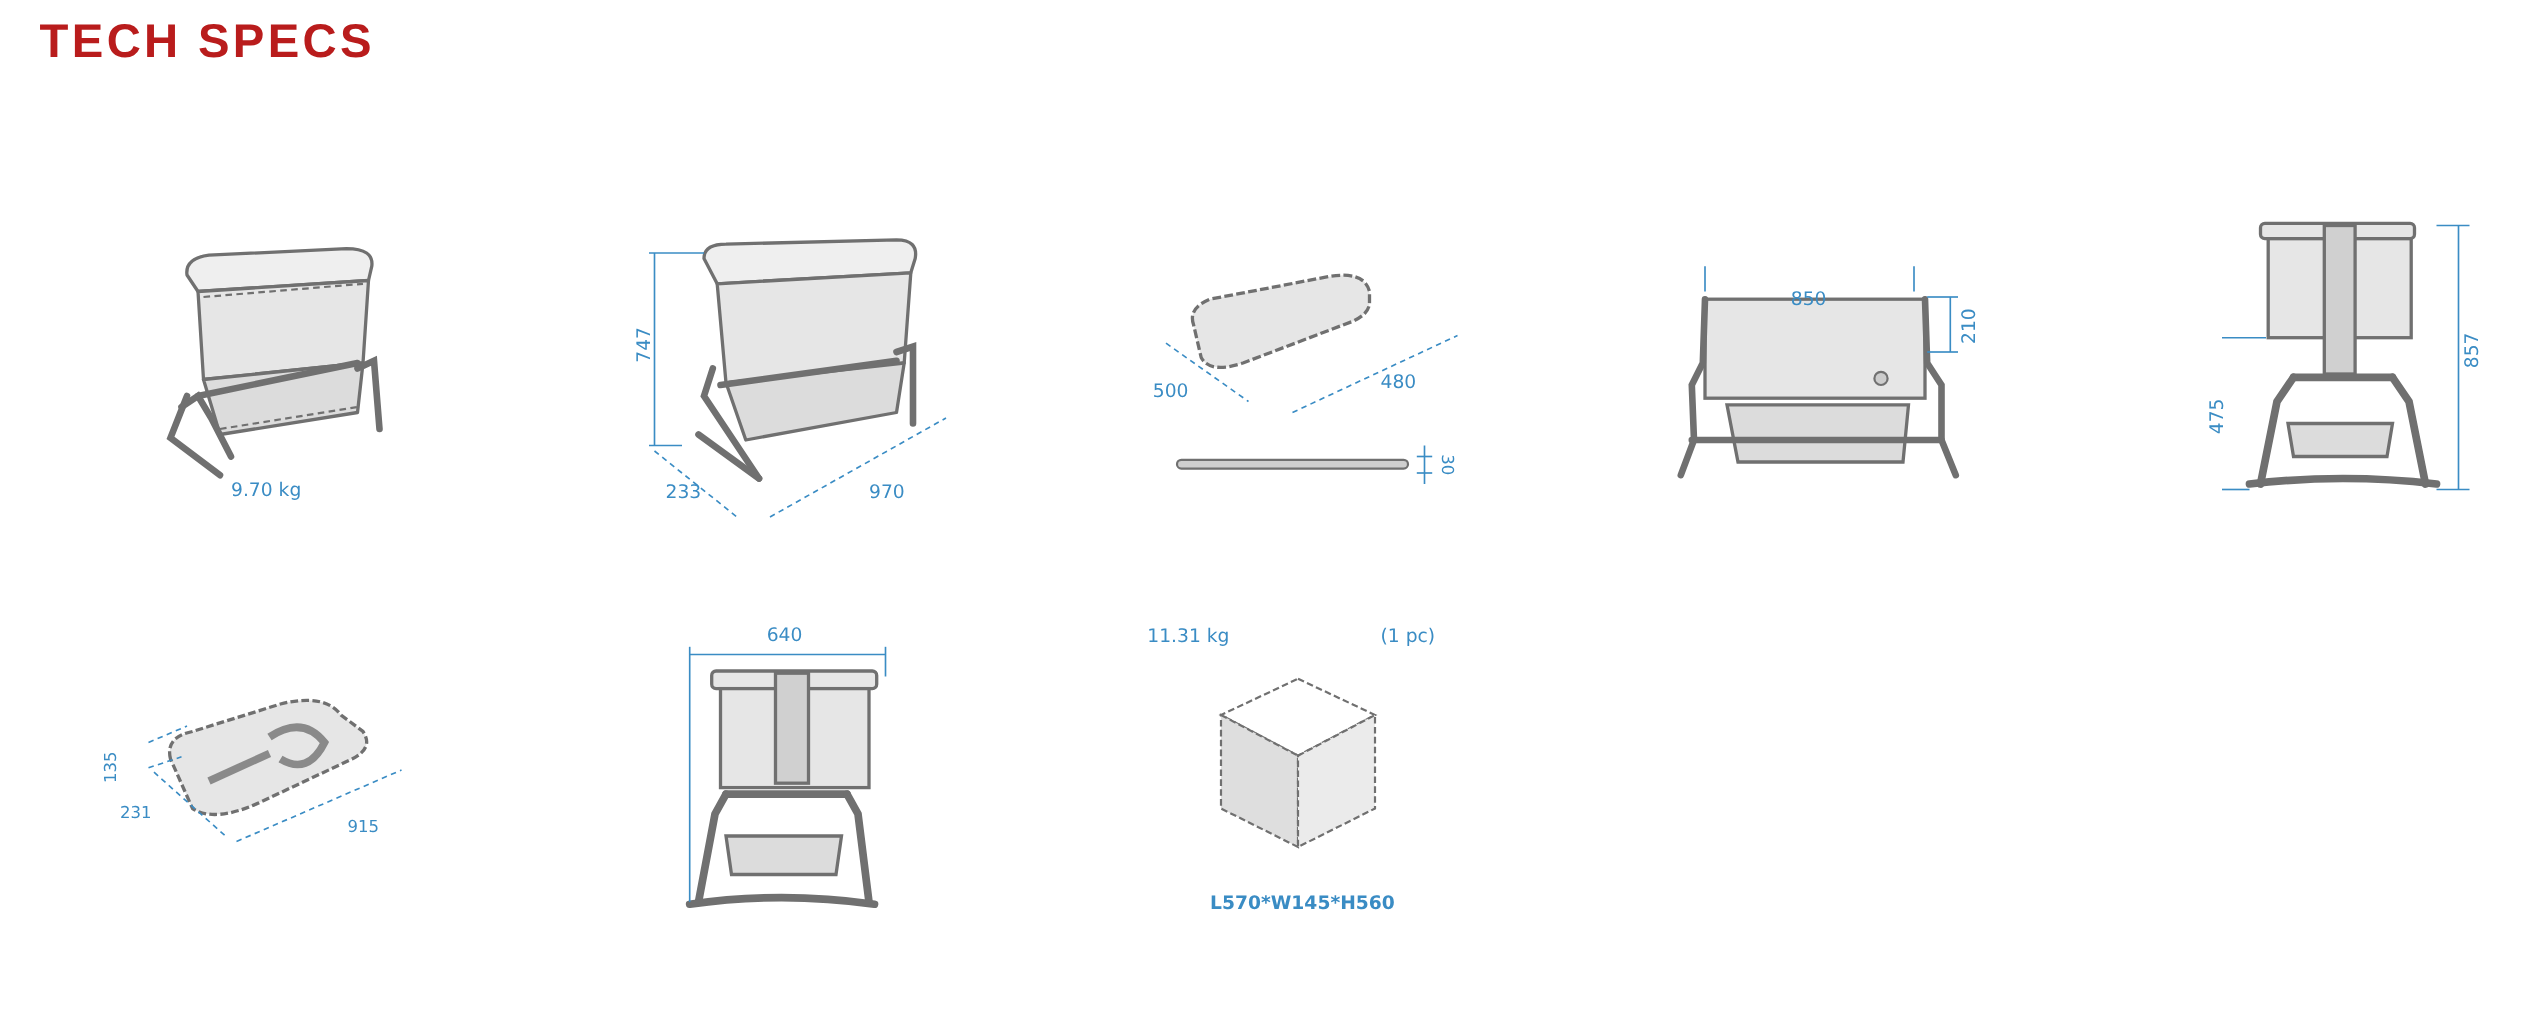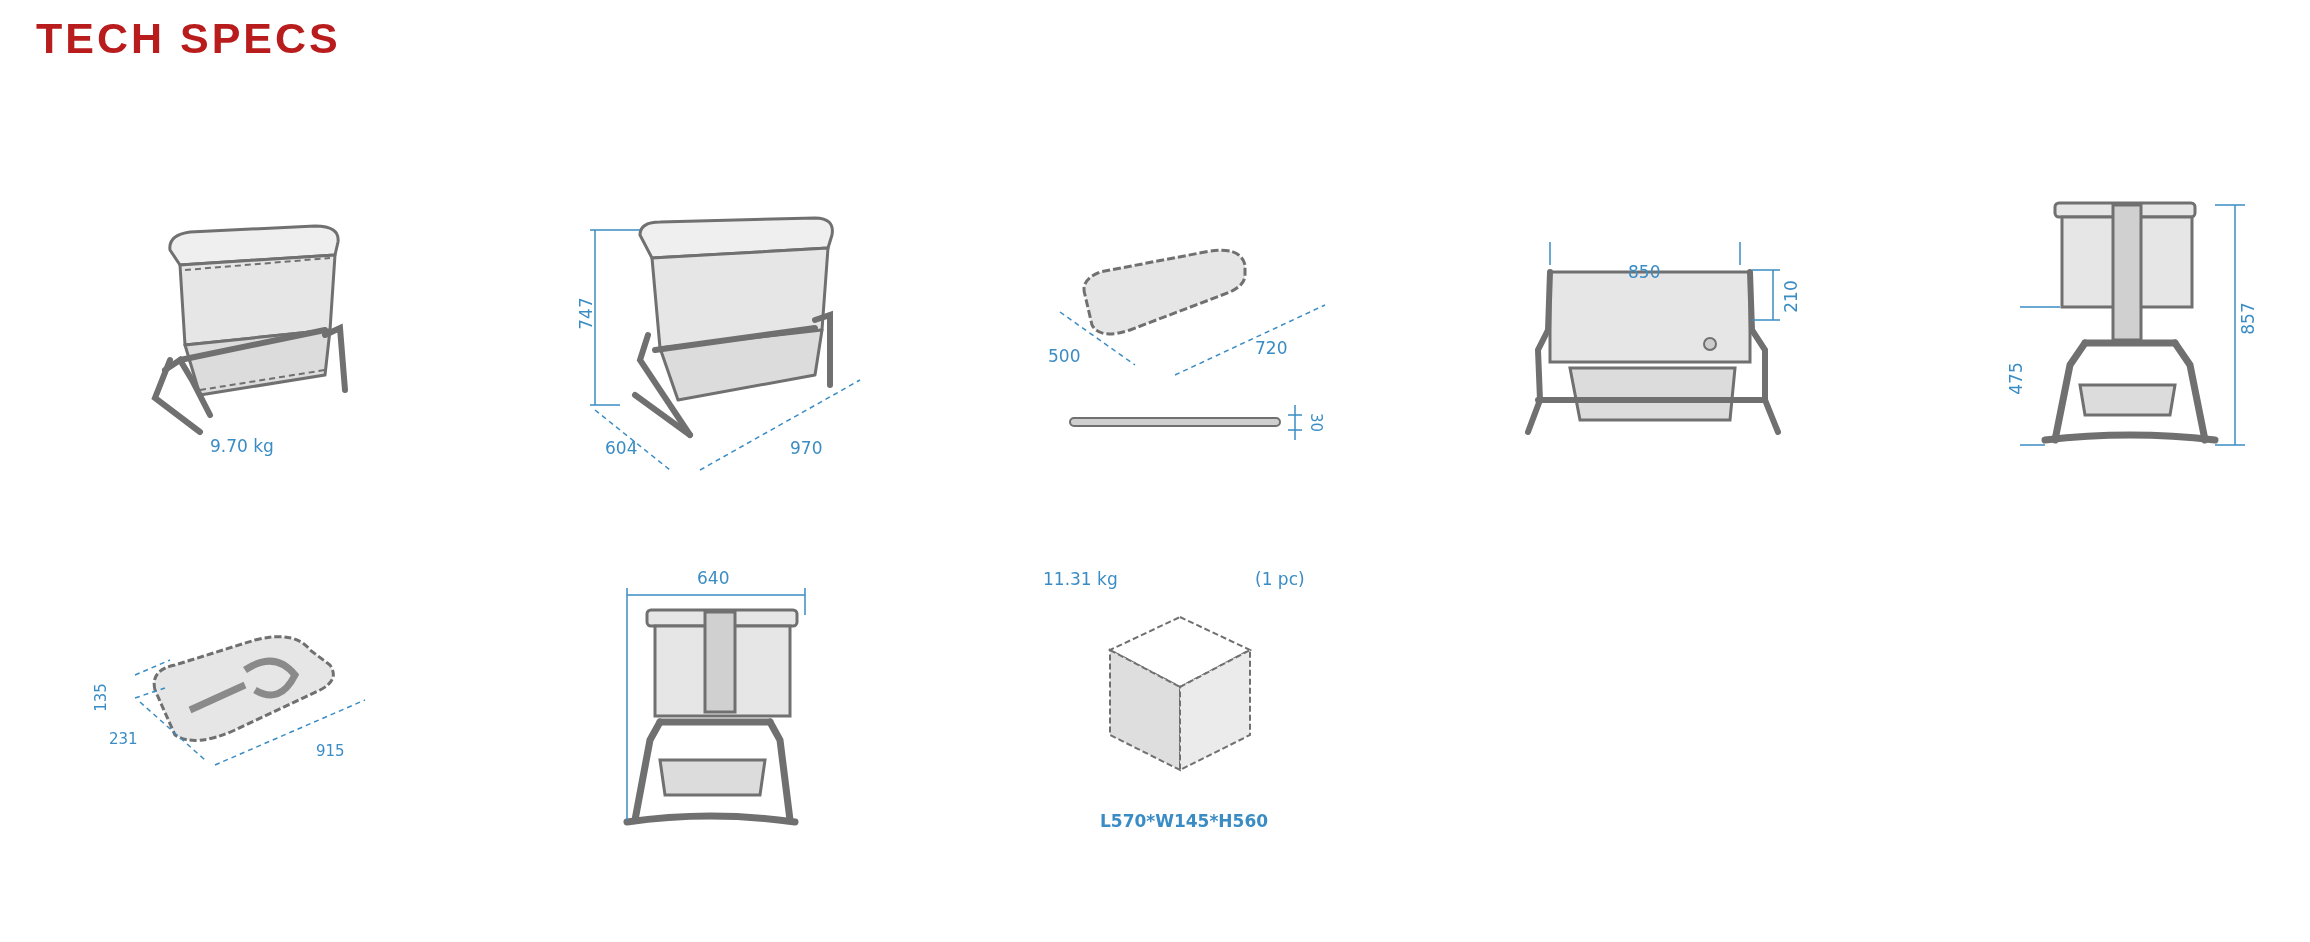--- a/index.html
+++ b/index.html
@@ -60,40 +60,40 @@
     </g>
     <g stroke="#3a8cc4" stroke-width="1.5" fill="none">
       <path d="M35 20 L35 195"></path>
       <path d="M30 20 L80 20"></path>
       <path d="M30 195 L60 195"></path>
       <path d="M35 200 L110 260" stroke-dasharray="5 4"></path>
       <path d="M140 260 L300 170" stroke-dasharray="5 4"></path>
     </g>
   </svg>
   <div class="dim rot" style="left:10px; top:95px;">747</div>
-  <div class="dim" style="left:45px; top:230px;">604</div>
+  <div class="dim" style="left:45px; top:230px;">233</div>
   <div class="dim" style="left:230px; top:230px;">970</div>
 </div>
 
 <div class="cell" style="left:1040px; top:240px; width:300px; height:210px;">
   <svg width="300" height="210" viewBox="0 0 300 210">
     <path d="M45 55 Q40 40 60 32 L165 12 Q200 5 205 25 L205 35 Q205 45 190 52 L90 90 Q60 100 52 85 Z" fill="#e6e6e6" stroke="#707070" stroke-width="3" stroke-dasharray="8 3"></path>
     <rect x="30" y="178" width="210" height="8" rx="4" fill="#cfcfcf" stroke="#707070" stroke-width="2"></rect>
     <g stroke="#3a8cc4" stroke-width="1.5" fill="none" stroke-dasharray="5 4">
       <path d="M20 72 L95 125"></path>
       <path d="M135 135 L285 65"></path>
     </g>
     <g stroke="#3a8cc4" stroke-width="1.5" fill="none">
       <path d="M248 175 L262 175"></path>
       <path d="M248 190 L262 190"></path>
       <path d="M255 165 L255 200"></path>
     </g>
   </svg>
   <div class="dim" style="left:8px; top:108px;text-align:center;">500</div>
-  <div class="dim" style="left:215px; top:100px;">720</div>
+  <div class="dim" style="left:215px; top:100px;">480</div>
   <div class="dim rot90 small" style="left:266px; top:175px;">30</div>
 </div>
 
 <div class="cell" style="left:1520px; top:220px; width:300px; height:240px;">
   <svg width="300" height="240" viewBox="0 0 300 240">
     <g fill="#e6e6e6" stroke="#707070" stroke-width="3">
       <rect x="30" y="52" width="200" height="90"></rect>
       <path d="M50 148 L215 148 L210 200 L60 200 Z" fill="#dcdcdc"></path>
     </g>
     <circle cx="190" cy="124" r="6" fill="#cccccc" stroke="#707070" stroke-width="2"></circle>

